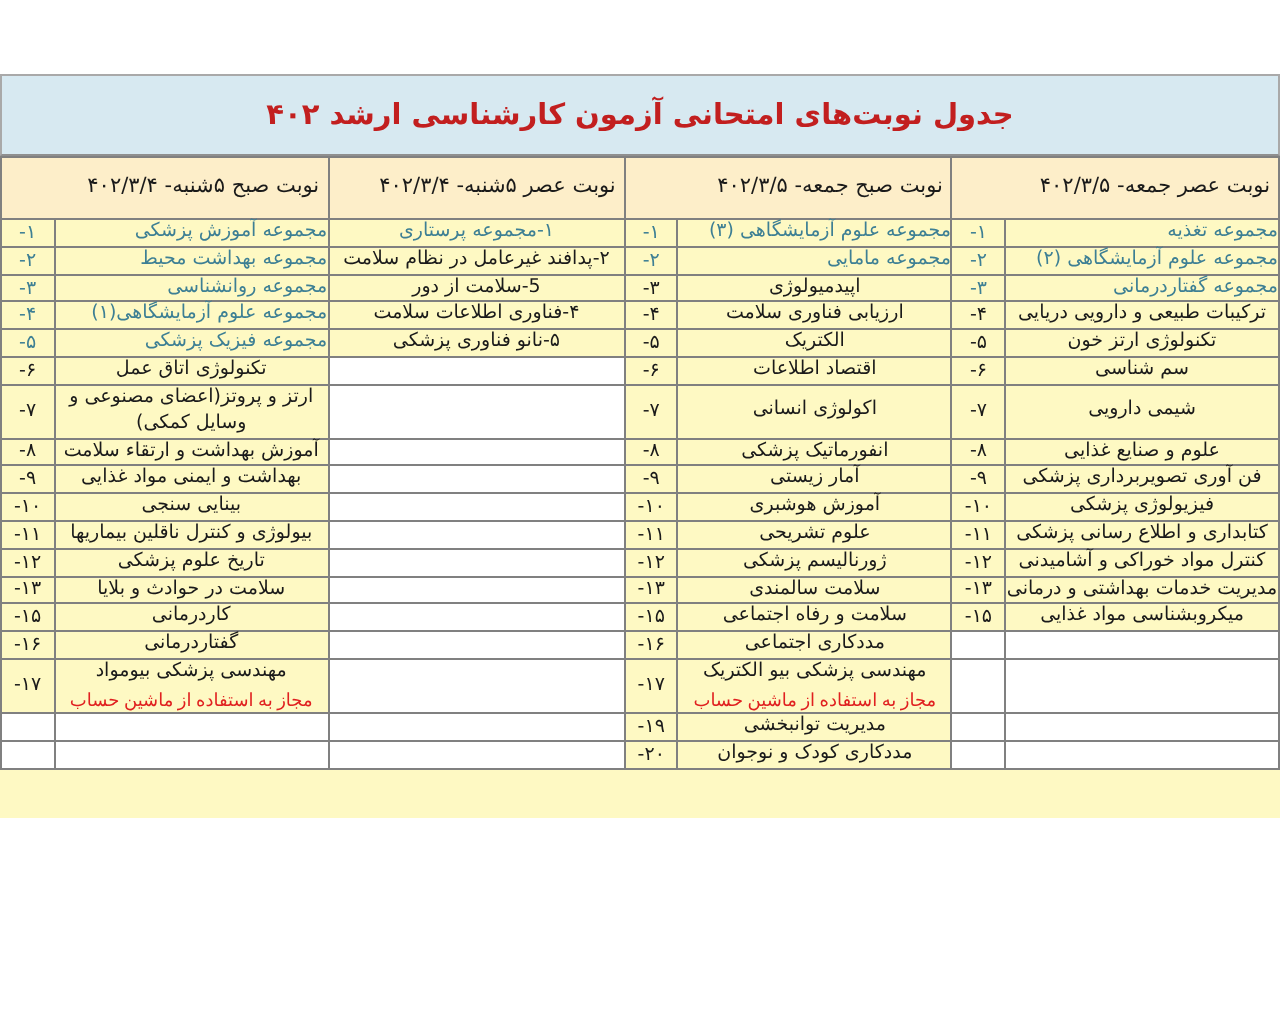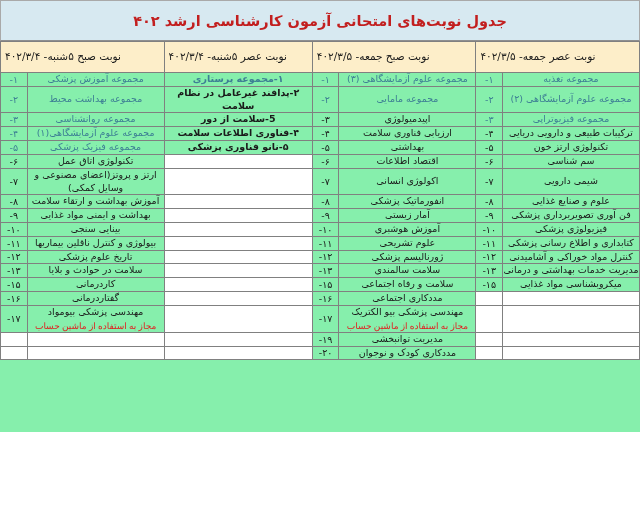--- a/index.html
+++ b/index.html
@@ -3,24 +3,25 @@
 <meta charset="utf-8">
 <style>
   * { box-sizing: border-box; }
   html, body {
     margin: 0; padding: 0;
     width: 640px; height: 508px;
     background: #ffffff;
     font-family: "DejaVu Sans", "Liberation Sans", sans-serif;
   }
   #sheet {
-    width: 640px; height: 432px;
+    width: 640px; height: 372px;
     position: relative;
-    background: #86efac;
+    background: #fef9c3;
     overflow: hidden;
+    margin-top: 37px;
   }
 
   
   .title-block {
     height: 41px;
     background: #d7e9f1;
     border: 1px solid #a9a9a9;
     border-bottom: 1px solid #8f8f8f;
     display: flex;
     flex-direction: column;
@@ -54,43 +55,43 @@
     padding: 0;
     vertical-align: middle;
   }
 
   thead th.colhead {
     background: #fdeec9;
     color: #1a1a1a;
     font-size: 10.5px;
     font-weight: normal;
     height: 31px;
-    text-align: left;
+    text-align: right;
     line-height: 1.3;
     padding: 2px 4px;
   }
 
   td.num {
     width: 26px;
     text-align: center;
     font-size: 9.5px;
     color: #1a1a1a;
     padding: 1px 0;
   }
   td.num.blue { color: #3d7f94; }
 
   td.lbl {
     font-size: 9.5px;
     color: #1a1a1a;
     text-align: center;
     padding: 2px 5px;
     line-height: 1.35;
   }
-  td.lbl.blue { color: #3d7f94; }
-  td.lbl.wide { text-align: center; font-weight: bold; }
+  td.lbl.blue { color: #3d7f94; text-align: right; }
+  td.lbl.wide { text-align: center; }
 
   td.lbl .note {
     display: block;
     color: #e02020;
     font-size: 9px;
     line-height: 1.35;
     margin-top: 1px;
     font-family: Liberation Serif, serif;
   }
 
@@ -141,41 +142,41 @@
         <tr>
           <td class="lbl blue">مجموعه علوم آزمایشگاهی (۲)</td>
           <td class="num blue">۲-</td>
           <td class="lbl blue">مجموعه مامایی</td>
           <td class="num blue">۲-</td>
           <td class="lbl wide">۲-پدافند غیرعامل در نظام سلامت</td>
           <td class="lbl blue">مجموعه بهداشت محیط</td>
           <td class="num blue">۲-</td>
         </tr>
         <tr>
-          <td class="lbl blue">مجموعه فیزیوتراپی</td>
+          <td class="lbl blue">مجموعه گفتاردرمانی</td>
           <td class="num blue">۳-</td>
           <td class="lbl">اپیدمیولوژی</td>
           <td class="num">۳-</td>
           <td class="lbl wide">5-سلامت از دور</td>
           <td class="lbl blue">مجموعه روانشناسی</td>
           <td class="num blue">۳-</td>
         </tr>
         <tr>
           <td class="lbl">ترکیبات طبیعی و دارویی دریایی</td>
           <td class="num">۴-</td>
           <td class="lbl">ارزیابی فناوری سلامت</td>
           <td class="num">۴-</td>
           <td class="lbl wide">۴-فناوری اطلاعات سلامت</td>
           <td class="lbl blue">مجموعه علوم آزمایشگاهی(۱)</td>
           <td class="num blue">۴-</td>
         </tr>
         <tr>
           <td class="lbl">تکنولوژی ارتز خون</td>
           <td class="num">۵-</td>
-          <td class="lbl">بهداشتی</td>
+          <td class="lbl">الکتریک</td>
           <td class="num">۵-</td>
           <td class="lbl wide">۵-نانو فناوری پزشکی</td>
           <td class="lbl blue">مجموعه فیزیک پزشکی</td>
           <td class="num blue">۵-</td>
         </tr>
         <tr>
           <td class="lbl">سم شناسی</td>
           <td class="num">۶-</td>
           <td class="lbl">اقتصاد اطلاعات</td>
           <td class="num">۶-</td>

